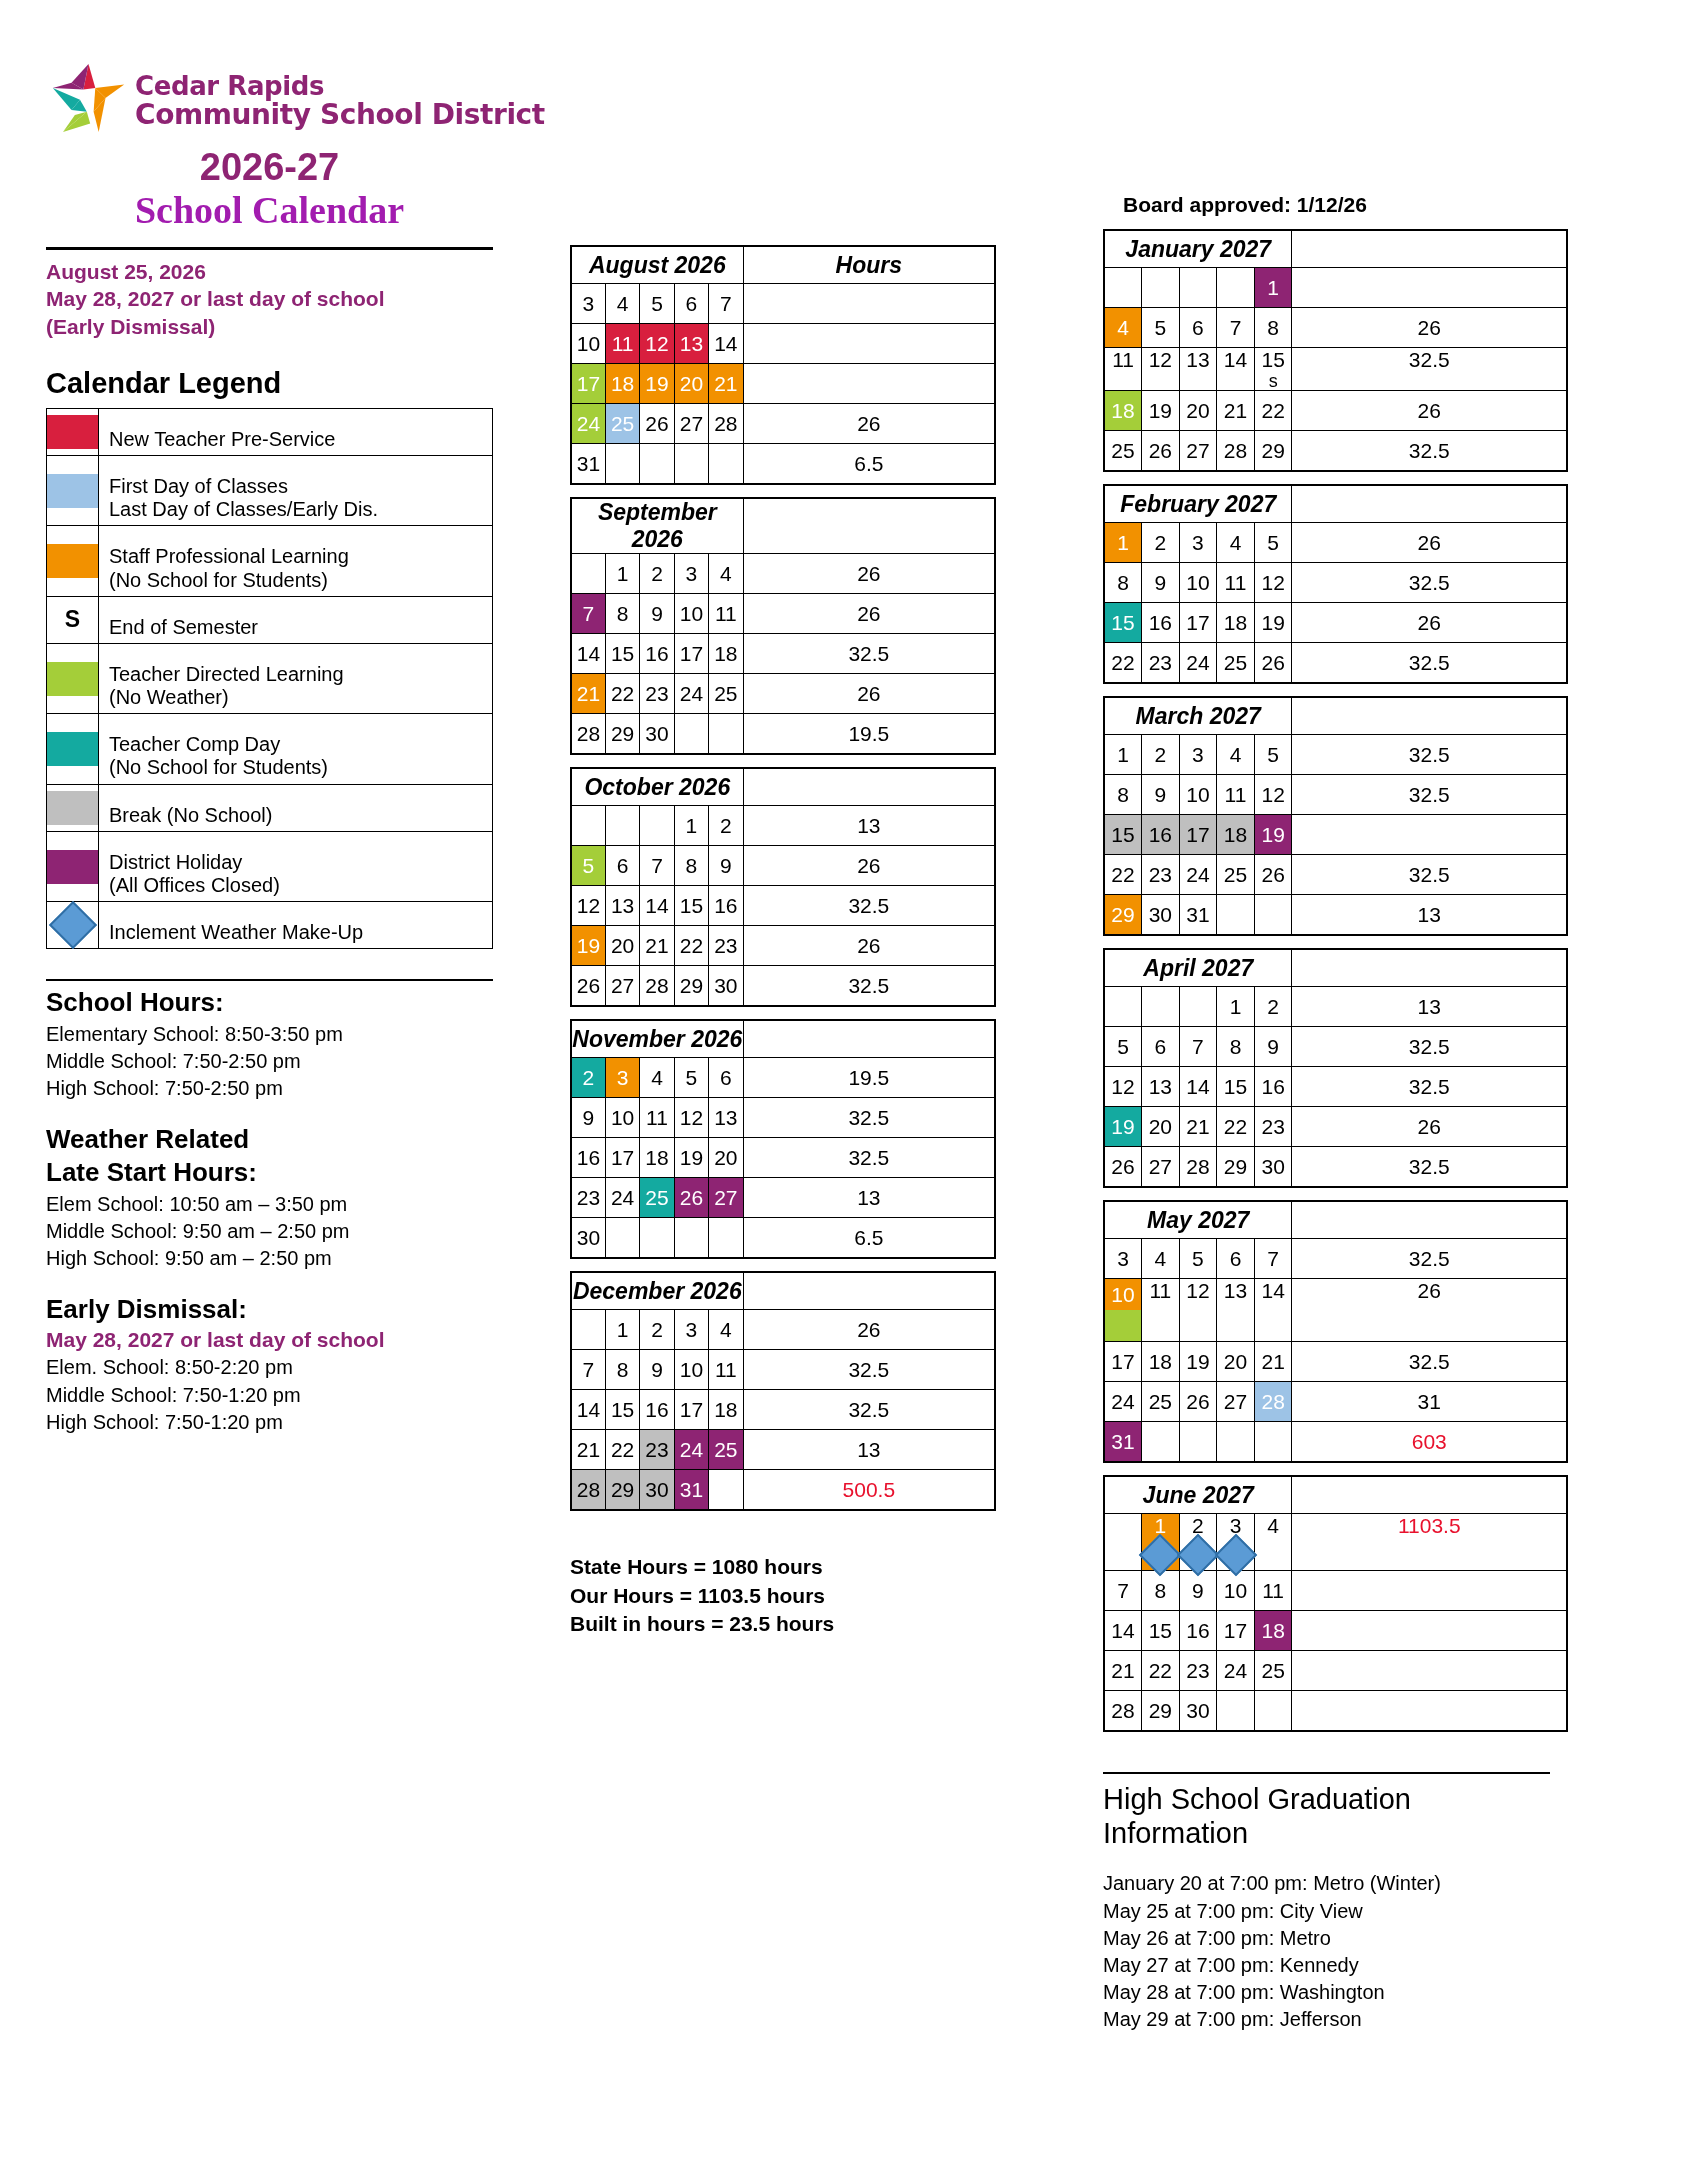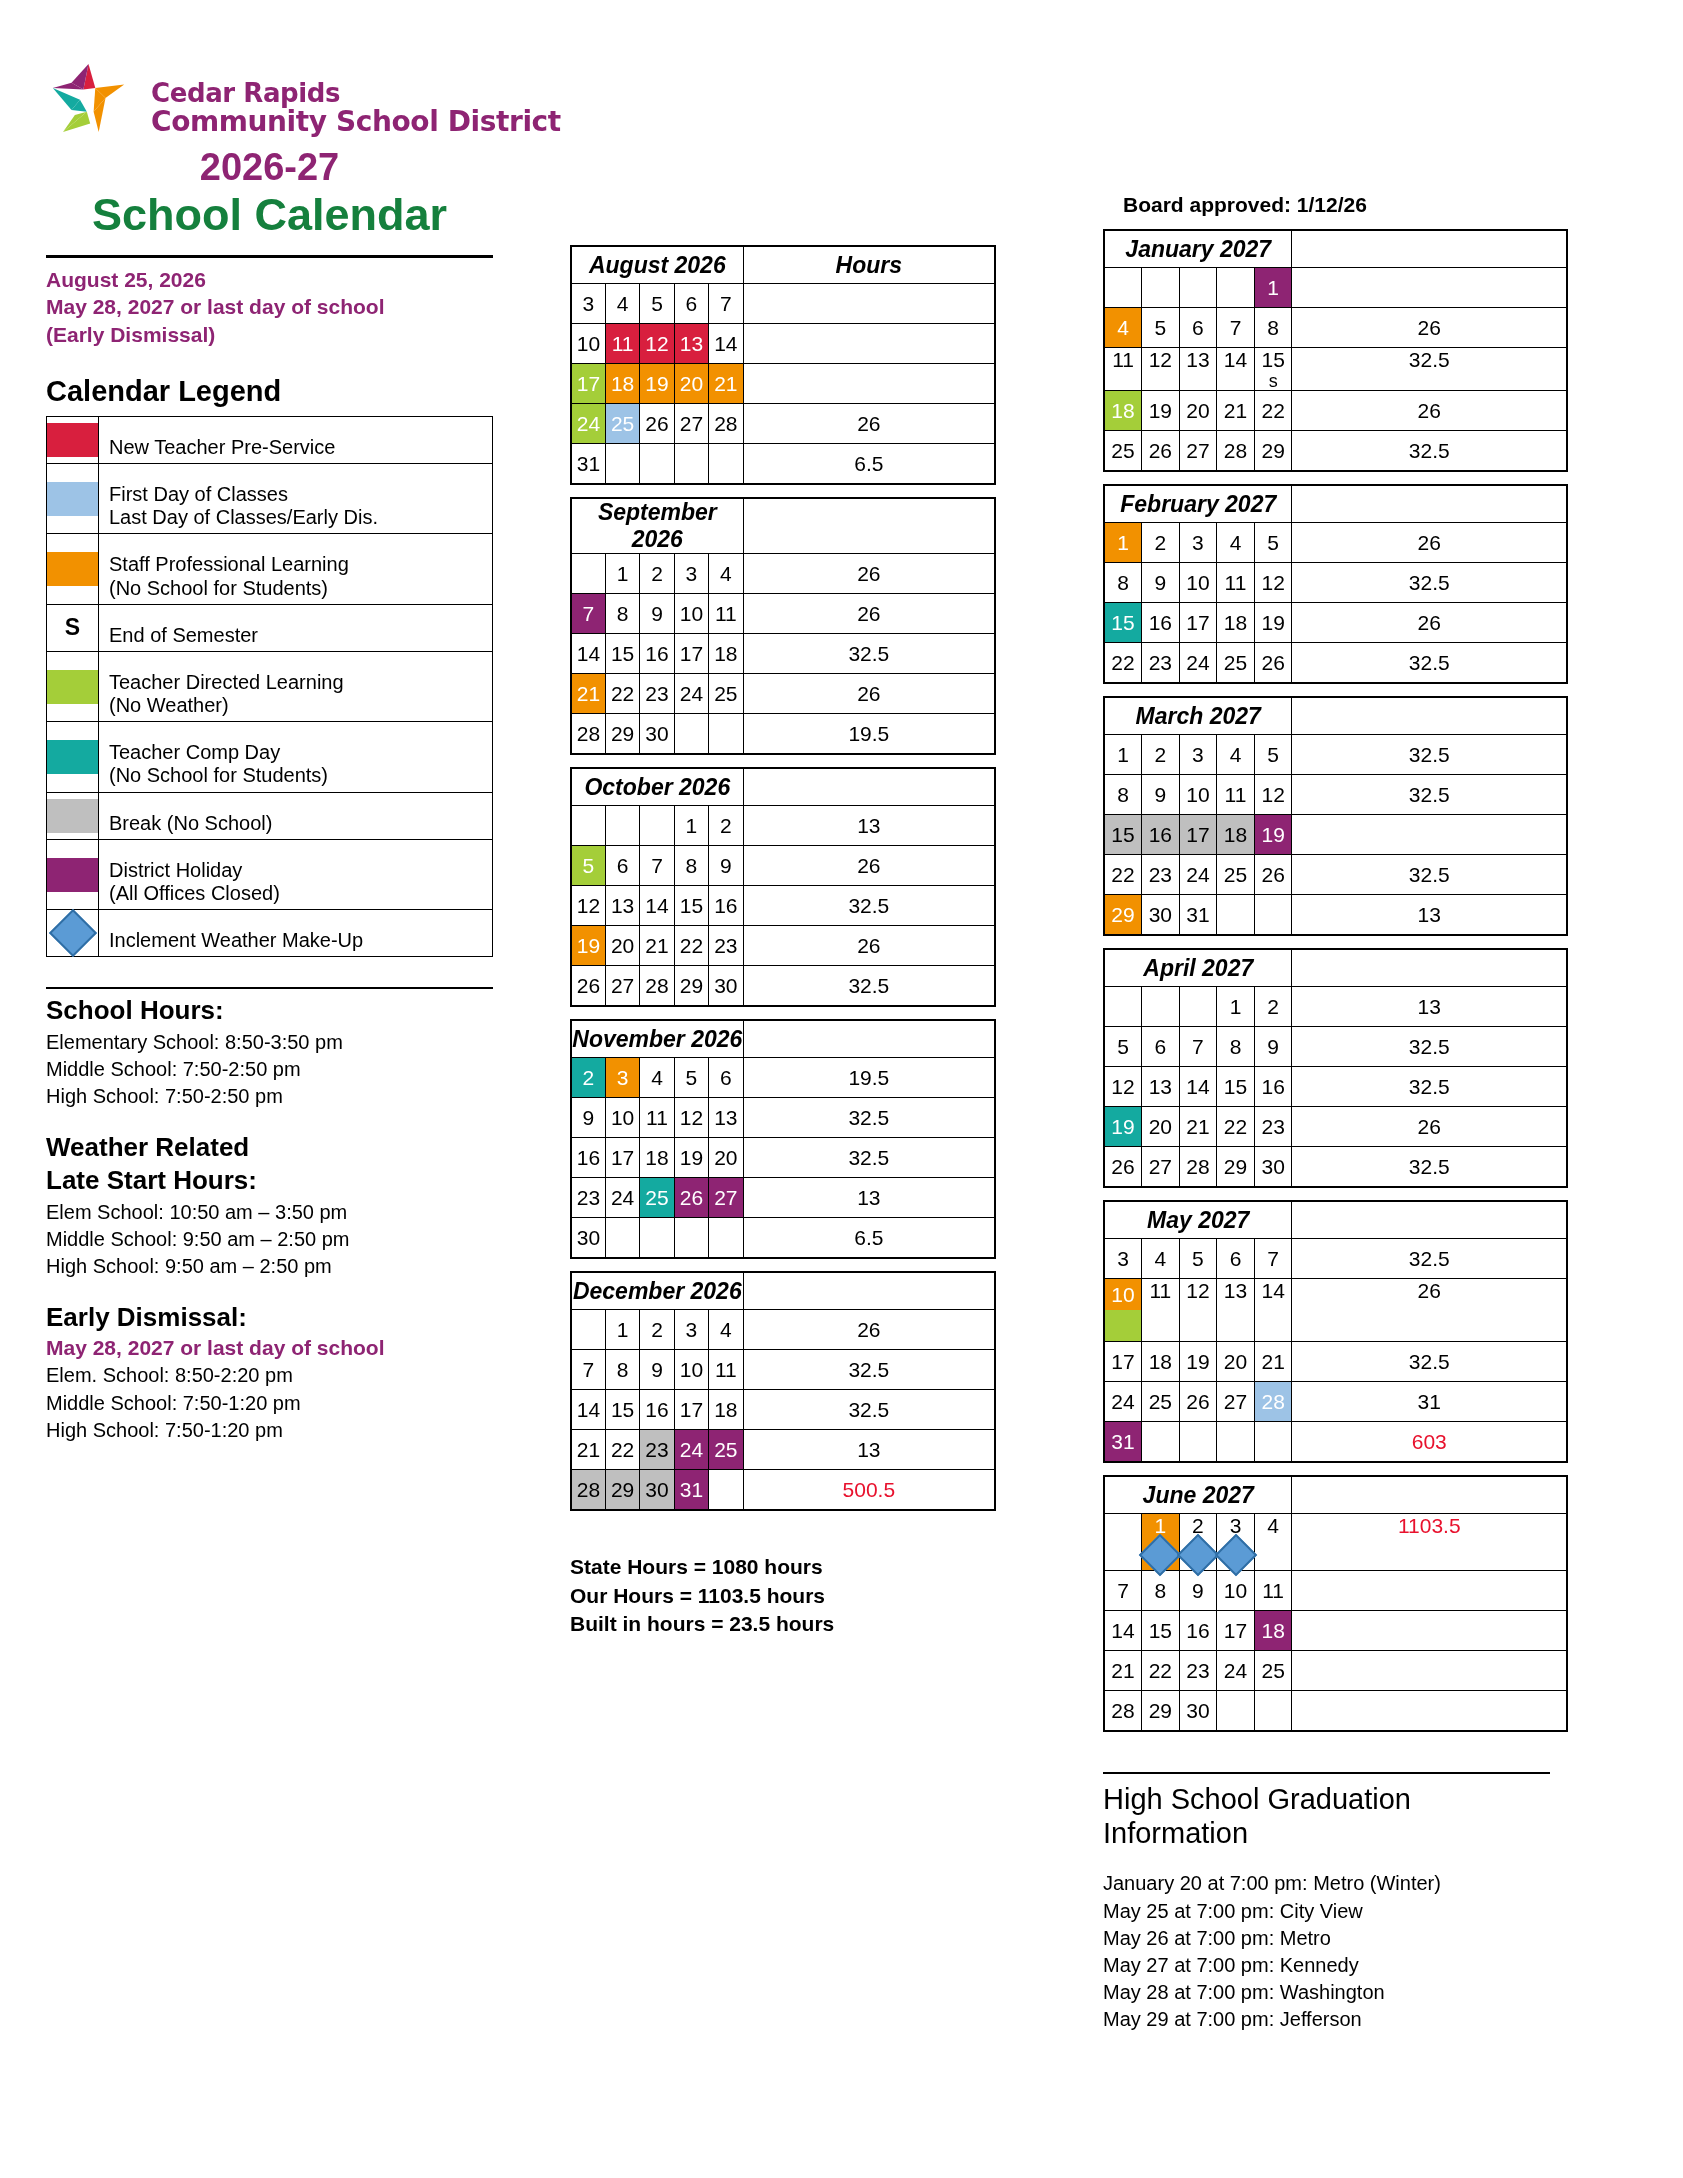--- a/index.html
+++ b/index.html
@@ -17,40 +17,40 @@
   }
 
   
   .page { position: relative; width: 1683px; height: 2178px; }
 
   .col-left   { position: absolute; left: 46px;  top: 59px;  width: 465px; }
   .col-mid    { position: absolute; left: 570px; top: 233px; width: 426px; }
   .col-right  { position: absolute; left: 1079px; top: 193px; width: 465px; padding-left: 24px; }
 
   
-  .logo-row { display: flex; align-items: center; gap: 20px; }
+  .logo-row { display: flex; align-items: flex-start; gap: 4px; }
   .logo-star { width: 85px; height: 85px; flex: 0 0 85px; }
   .logo-text { padding-top: 14px; }
   .logo-line {
     font-family: "DejaVu Sans", sans-serif;
     font-weight: bold;
     color: #8e2473;
     font-size: 26px;
     line-height: 1.04;
     letter-spacing: -0.4px;
     white-space: nowrap;
   }
   .logo-line.l2 { font-size: 28px; }
 
   .title-block { text-align: center; width: 447px; margin-top: 2px; }
   .title-1 {
     color: #8e2473; font-weight: bold; font-size: 38px; line-height: 1.14;
   }
   .title-2 {
-    color: #15803d; font-weight: bold; font-size: 45px; line-height: 1.14;
+    color: #a21caf; font-weight: bold; font-size: 38px; line-height: 1.14; font-family: Liberation Serif, serif;
   }
 
   .rule { border-top: 3px solid #000; margin: 14px 0 8px 0; width: 447px; }
 
   .dates-block { color: #8e2473; font-weight: bold; font-size: 21px; line-height: 1.32; }
 
   .legend-title { font-size: 29px; font-weight: bold; margin: 26px 0 8px 0; }
 
   
   table.legend { border-collapse: collapse; width: 447px; }

